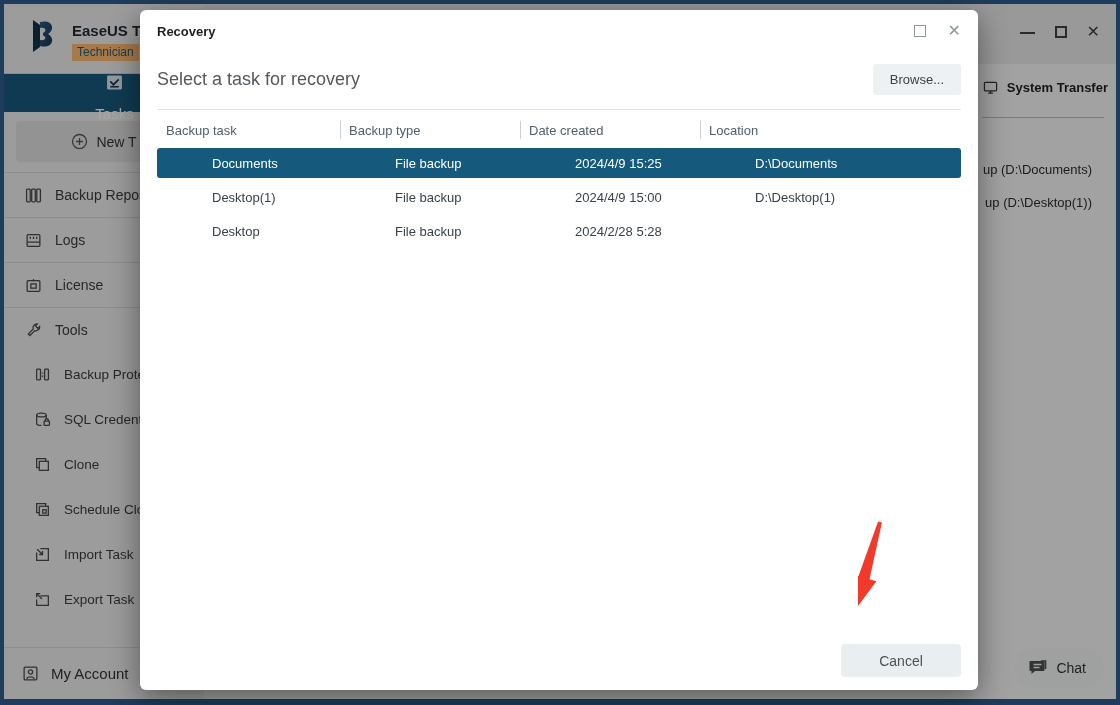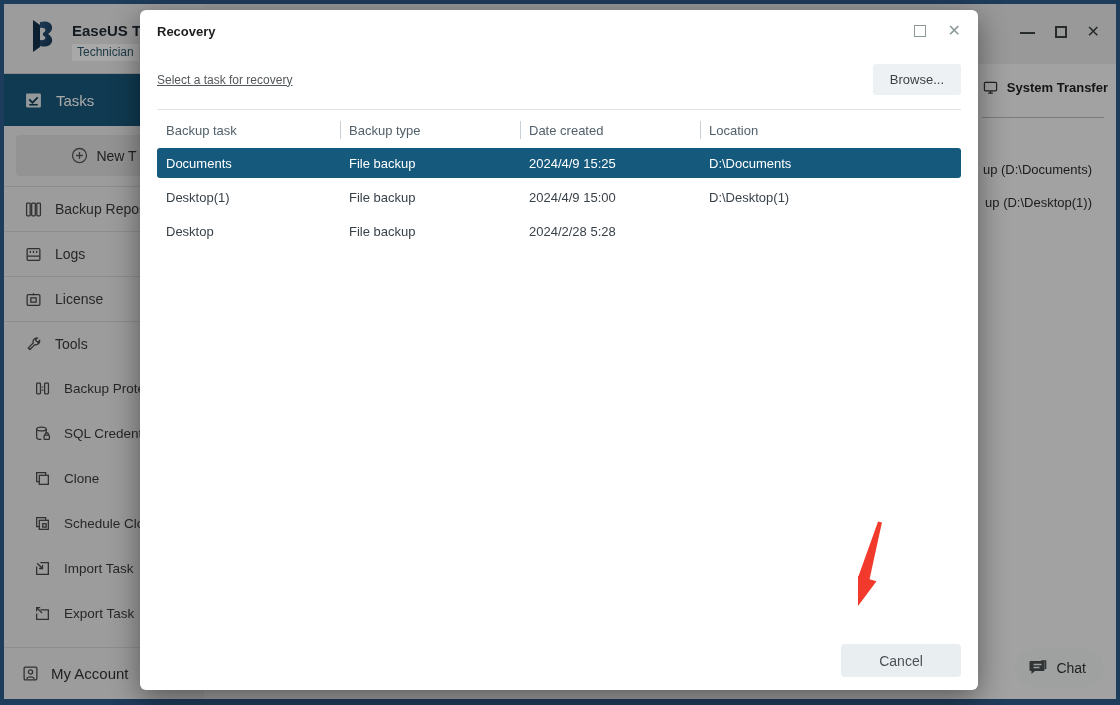--- a/index.html
+++ b/index.html
@@ -8,23 +8,23 @@
 
   .stage { position:relative; width:1120px; height:705px; background:#2e5b8a; overflow:hidden; }
   .app { position:absolute; left:4px; top:4px; right:4px; bottom:6px; display:flex; background:#f2f2f2; overflow:hidden; }
 
   
   .sidebar { width:200px; flex-shrink:0; background:#ededed; display:flex; flex-direction:column; overflow:hidden; }
   .brand-row { display:flex; padding:12px 0 0 18px; }
   .brand-logo { width:40px; height:40px; flex-shrink:0; }
   .brand-text { margin-left:10px; }
   .brand-name { font-size:15px; font-weight:bold; color:#1f2a33; margin-top:6px; }
-  .brand-badge { display:inline-block; margin-top:5px; background:#ffffff; color:#2e5b6e; font-size:12px; padding:1px 5px 2px; }
+  .brand-badge { display:inline-block; margin-top:5px; background:#fdba74; color:#2e5b6e; font-size:12px; padding:1px 5px 2px; }
   .sb-divider { height:1px; background:#d2d2d2; margin-top:12px; }
-  .tasks-item { height:52px; background:#19597b; color:#fff; display:flex; align-items:center; padding-left:21px; gap:14px; font-size:15px; }
+  .tasks-item { height:38px; background:#19597b; color:#fff; display:flex; align-items:center; padding-left:21px; gap:14px; font-size:15px;flex-direction:column; }
   .new-task { margin:9px 12px 10px; height:41px; background:#e0e0e0; border-radius:4px; display:flex; align-items:center; justify-content:center; gap:8px; color:#333; font-size:14px; cursor:default; }
   .sb-row { height:45px; display:flex; align-items:center; padding-left:21px; gap:13px; color:#3c3c3c; font-size:14px; white-space:nowrap; }
   .sb-row.bordered { border-top:1px solid #d6d6d6; }
   .sb-row.sub { padding-left:30px; font-size:13.5px; }
   .sb-spacer { flex:1; }
   .sb-account { height:52px; border-top:1px solid #d6d6d6; display:flex; align-items:center; padding-left:18px; gap:12px; color:#333; font-size:15px; }
   .sb-icon { width:17px; height:17px; flex-shrink:0; display:inline-flex; }
   .sb-icon svg { width:100%; height:100%; }
 
   
@@ -46,31 +46,31 @@
   .overlay { position:absolute; inset:0; background:rgba(0,0,0,0.34); }
 
   
   .dialog { position:absolute; left:140px; top:10px; width:838px; height:680px; background:#fff; border-radius:6px; box-shadow:0 8px 30px rgba(0,0,0,0.45); font-size:13px; }
   .dlg-titlebar { height:42px; display:flex; align-items:center; padding:0 17px; }
   .dlg-title { font-size:13px; font-weight:bold; color:#1e1e1e; }
   .dlg-controls { margin-left:auto; display:flex; align-items:center; gap:22px; }
   .dlg-max { width:12px; height:12px; border:1.5px solid #8a9898; }
   .dlg-close { color:#8a9898; font-size:16px; line-height:1; }
   .dlg-head-row { display:flex; align-items:center; justify-content:space-between; padding:12px 17px 14px; }
-  .dlg-heading { font-size:12px; color:#53585c;text-decoration:underline; }
+  .dlg-heading { font-size:18px; color:#53585c; }
   .browse-btn { background:#edf1f3; border:none; border-radius:3px; padding:8px 17px; font-size:13px; color:#3b4247; font-family:inherit; }
   .dlg-divider { height:1px; background:#e3e3e3; margin:0 17px; }
 
   .table { margin:2px 17px 0; }
   .thead, .trow { display:grid; grid-template-columns:183px 180px 180px 1fr; align-items:center; }
   .thead { height:36px; color:#51606b; font-size:13px; }
   .th { position:relative; padding-left:9px; }
   .th + .th::before { content:""; position:absolute; left:0; top:50%; transform:translateY(-50%); width:1px; height:18px; background:#c9d1d6; }
   .trow { height:30px; border-radius:3px; margin-bottom:4px; color:#39424a; font-size:13px; }
-  .trow > div { padding-left:9px; white-space:nowrap; overflow:hidden; }
+  .trow > div { padding-left:9px; white-space:nowrap; overflow:hidden;margin-left:46px; }
   .trow.selected { background:#15597d; color:#fff; }
 
   .dlg-footer { position:absolute; right:17px; bottom:13px; display:flex; gap:12px; }
   .btn { width:120px; height:33px; border:none; border-radius:4px; font-size:14px; font-family:inherit; }
   .btn-cancel { background:#e9eef1; color:#4a5257; }
   .btn-next { background:#1c5a74; color:#fff; }
 
   .arrow-annot { position:absolute; left:718px; top:504px; width:70px; height:112px; pointer-events:none; }
 </style>
 </head>

